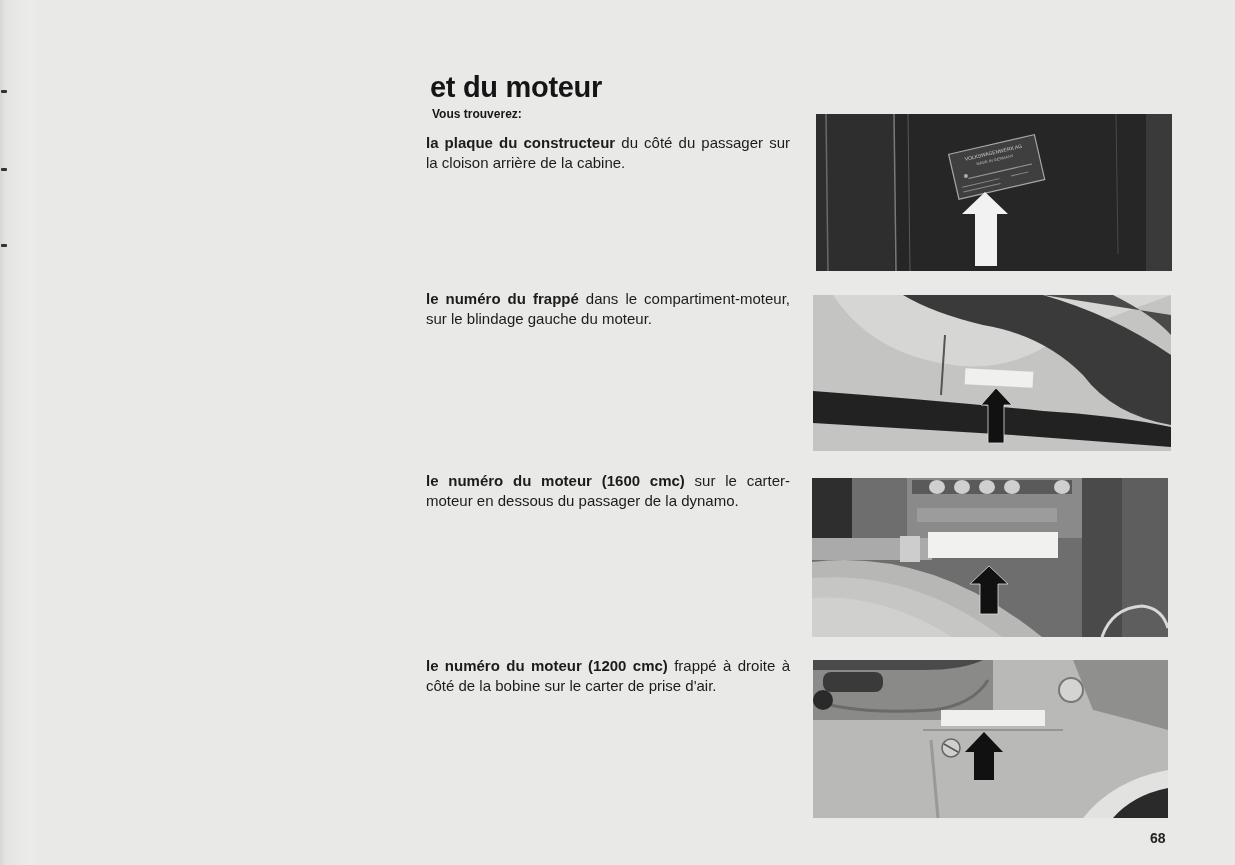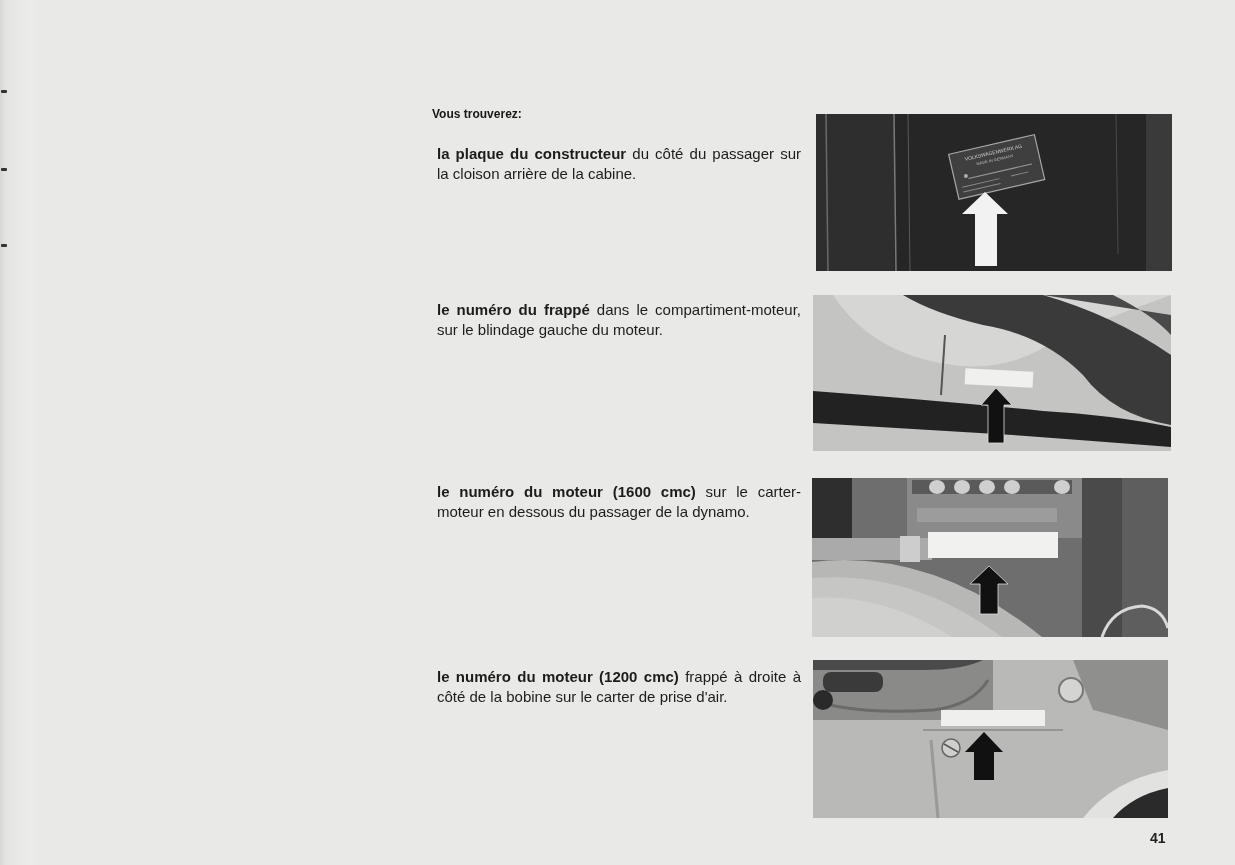--- a/index.html
+++ b/index.html
@@ -51,21 +51,21 @@
     }
     .para {
       position: absolute;
       left: 426px;
       width: 364px;
       font-size: 15px;
       line-height: 19.5px;
       color: #1c1c1c;
       text-align: justify;
       text-align-last: left;
-      margin: 11px;
+      margin: 0;
     }
     .para b {
       font-weight: bold;
     }
     .photo {
       position: absolute;
       overflow: hidden;
       background: #555;
     }
     .photo svg {
@@ -85,20 +85,21 @@
 </head>
 <body>
 
 <div class="page-shade"></div>
 <div class="binding-mark" style="top:90px"></div>
 <div class="binding-mark" style="top:168px"></div>
 <div class="binding-mark" style="top:244px"></div>
 
 <h1 class="title">
   <br>
+  <span>et du moteur</span>
 </h1>
 
 <div class="subtitle">Vous trouverez:</div>
 
 <p class="para" style="top:133px">
   <b>la plaque du constructeur</b><span> du côté du passager sur la cloison arrière de la cabine.</span>
 </p>
 <div class="photo" style="left:816px; top:114px; width:356px; height:157px;">
   <svg viewBox="0 0 356 157" preserveAspectRatio="none">
     <rect x="0" y="0" width="356" height="157" fill="#262626"></rect>
@@ -183,13 +184,13 @@
     <line x1="110" y1="70" x2="250" y2="70" stroke="#8a8a88" stroke-width="1.5"></line>
     <circle cx="138" cy="88" r="9" fill="#cfcfcd" stroke="#666" stroke-width="1.5"></circle>
     <line x1="131" y1="84" x2="145" y2="92" stroke="#555" stroke-width="1.5"></line>
     <line x1="118" y1="80" x2="125" y2="158" stroke="#999" stroke-width="3"></line>
     <path d="M270,158 Q300,120 355,110 L355,158 Z" fill="#e2e2e0"></path>
     <path d="M300,158 Q320,135 355,128 L355,158 Z" fill="#2a2a2a"></path>
     <polygon points="171,72 190,92 181,92 181,120 161,120 161,92 152,92" fill="#111"></polygon>
   </svg>
 </div>
 
-<div class="page-number">41</div>
+<div class="page-number">68</div>
 
 </body></html>

